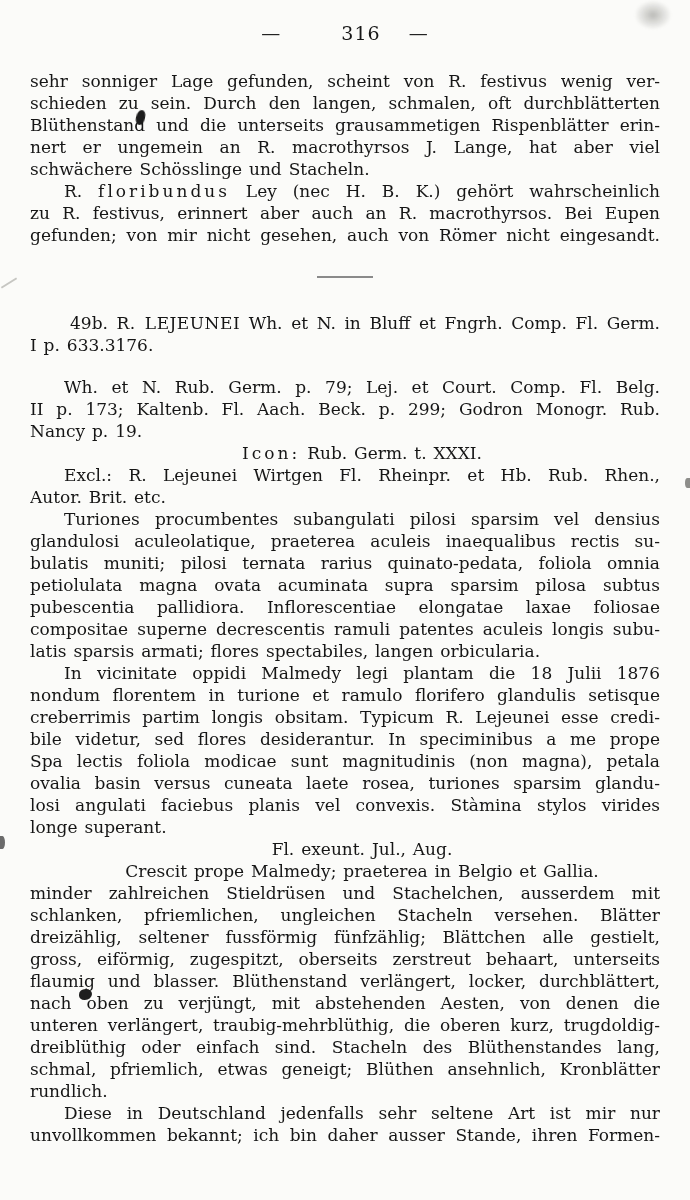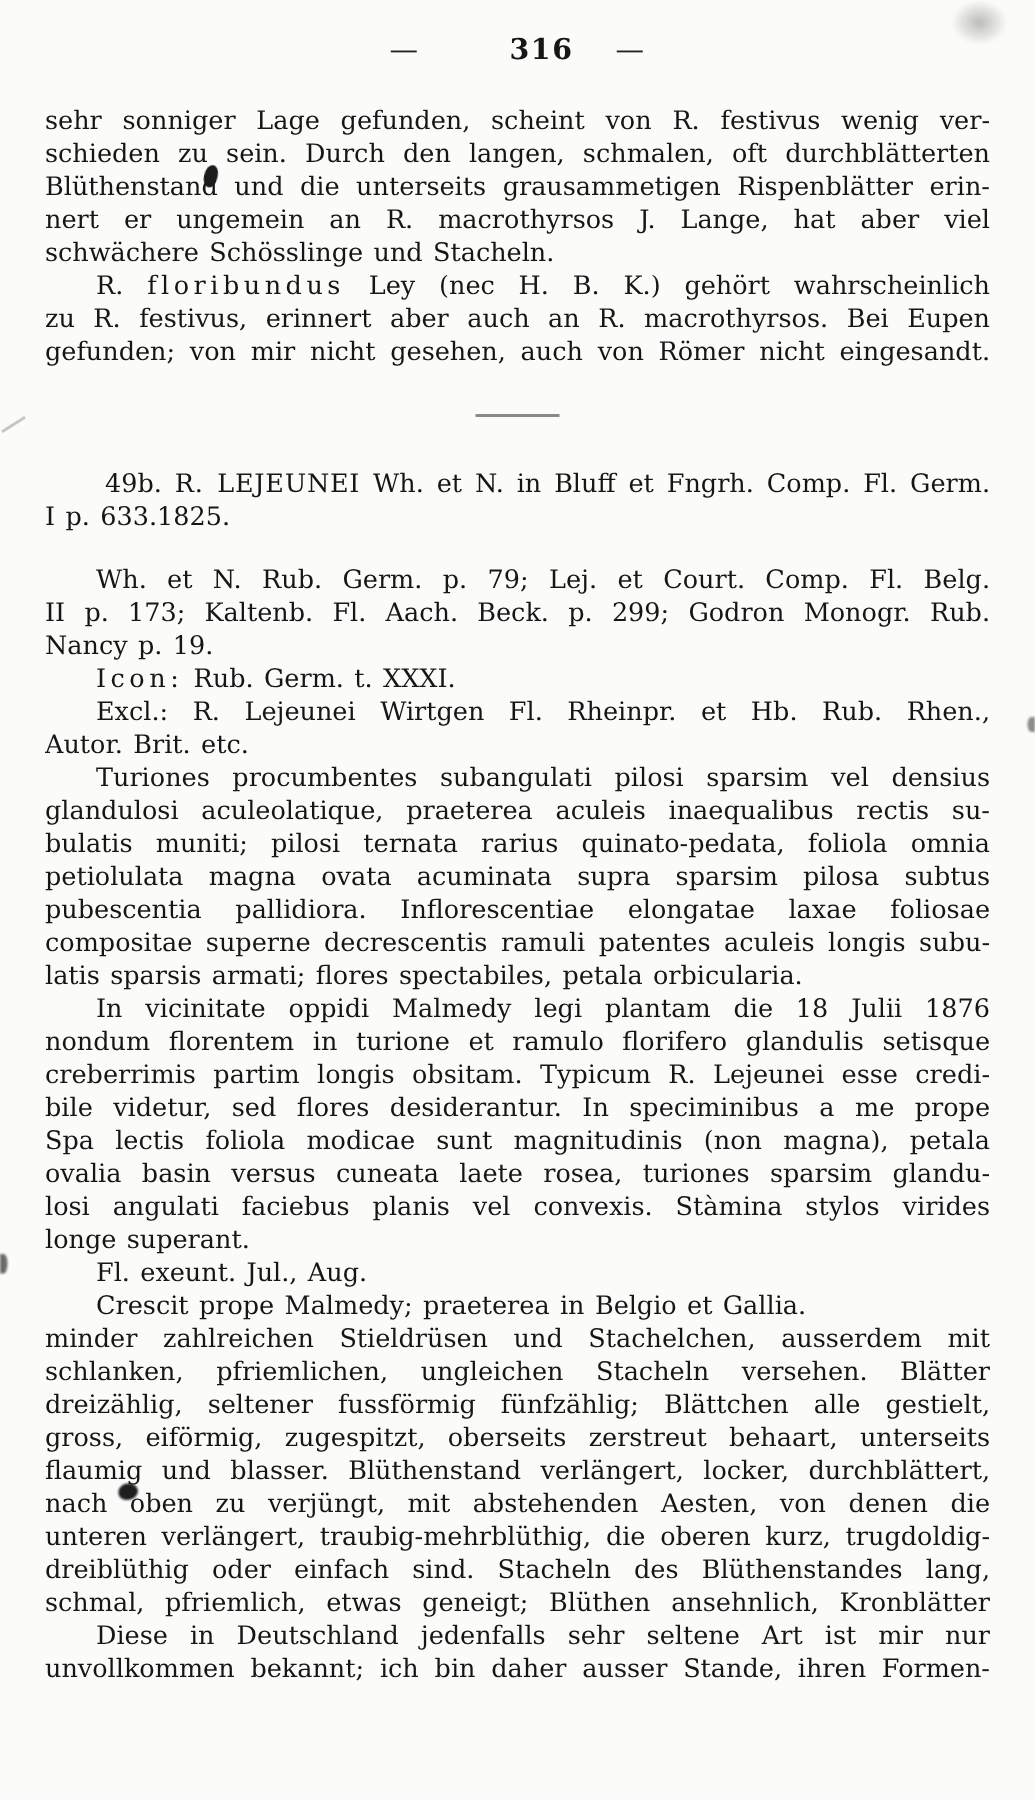--- a/index.html
+++ b/index.html
@@ -18,40 +18,40 @@
     position: absolute;
     top: 22px; left: 0; right: 0;
     display: flex;
     justify-content: center;
     align-items: center;
     gap: 28px;
     font-size: 19px;
     letter-spacing: 1px;
   }
   .pagehead .dash { color: #222; }
-  .pagehead .num { font-weight: 700; margin-left: 32px; }
+  .pagehead .num { font-weight: 400; margin-left: 32px; }
 
   
   .column {
     position: absolute;
     top: 70px;
     left: 30px;
     width: 630px;
   }
   .para { margin: 0; }
   .line {
     font-size: 17px;
     line-height: 22px;
     height: 22px;
     overflow: hidden;
     word-spacing: 1.5px;
     white-space: normal;
   }
   .line.jst { text-align: justify; text-align-last: justify; }
-  .line.ind { text-indent: 34px; }
+  .line.ind { text-indent: 34px; text-align: center; }
   .line.ind-deep { text-indent: 40px; }
   .line.split { display: flex; justify-content: flex-start; }
   .line .bold { font-weight: normal; letter-spacing: 0.5px; }
   .line .sp { letter-spacing: 3px; }
 
   .rule {
     width: 56px;
     height: 2px;
     background: #8a8a8a;
     margin: 0 auto;
@@ -109,21 +109,21 @@
       <div class="para">
         <div class="line ind jst"><span>R. </span><span class="sp">floribundus</span><span> Ley (nec H. B. K.) gehört wahrscheinlich</span></div>
         <div class="line jst"><span>zu R. festivus, erinnert aber auch an R. macrothyrsos. Bei Eupen</span></div>
         <div class="line jst"><span>gefunden; von mir nicht gesehen, auch von Römer nicht eingesandt.</span></div>
       </div>
       <div class="rule" style="margin-top: 30px;"></div>
       <div class="para" style="margin-top: 34px;">
         <div class="line ind-deep jst"><span>49b. </span><span class="bold">R. LEJEUNEI</span><span> Wh. et N. in Bluff et Fngrh. Comp. Fl. Germ.</span></div>
         <div class="line split">
           <span>I p. 633.</span>
-          <span>1825.</span>
+          <span>3176.</span>
         </div>
       </div>
       <div class="para" style="margin-top: 20px;">
         <div class="line ind jst"><span>Wh. et N. Rub. Germ. p. 79; Lej. et Court. Comp. Fl. Belg.</span></div>
         <div class="line jst"><span>II p. 173; Kaltenb. Fl. Aach. Beck. p. 299; Godron Monogr. Rub.</span></div>
         <div class="line"><span>Nancy p. 19.</span></div>
       </div>
       <div class="para">
         <div class="line ind"><span class="sp">Icon:</span><span> Rub. Germ. t. XXXI.</span></div>
       </div>
@@ -131,21 +131,21 @@
         <div class="line ind jst"><span>Excl.: R. Lejeunei Wirtgen Fl. Rheinpr. et Hb. Rub. Rhen.,</span></div>
         <div class="line"><span>Autor. Brit. etc.</span></div>
       </div>
       <div class="para">
         <div class="line ind jst"><span>Turiones procumbentes subangulati pilosi sparsim vel densius</span></div>
         <div class="line jst"><span>glandulosi aculeolatique, praeterea aculeis inaequalibus rectis su-</span></div>
         <div class="line jst"><span>bulatis muniti; pilosi ternata rarius quinato-pedata, foliola omnia</span></div>
         <div class="line jst"><span>petiolulata magna ovata acuminata supra sparsim pilosa subtus</span></div>
         <div class="line jst"><span>pubescentia pallidiora. Inflorescentiae elongatae laxae foliosae</span></div>
         <div class="line jst"><span>compositae superne decrescentis ramuli patentes aculeis longis subu-</span></div>
-        <div class="line"><span>latis sparsis armati; flores spectabiles, petala orbicularia.</span></div>
+        <div class="line"><span>latis sparsis armati; flores spectabiles, langen orbicularia.</span></div>
       </div>
       <div class="para">
         <div class="line ind jst"><span>In vicinitate oppidi Malmedy legi plantam die 18 Julii 1876</span></div>
         <div class="line jst"><span>nondum florentem in turione et ramulo florifero glandulis setisque</span></div>
         <div class="line jst"><span>creberrimis partim longis obsitam. Typicum R. Lejeunei esse credi-</span></div>
         <div class="line jst"><span>bile videtur, sed flores desiderantur. In speciminibus a me prope</span></div>
         <div class="line jst"><span>Spa lectis foliola modicae sunt magnitudinis (non magna), petala</span></div>
         <div class="line jst"><span>ovalia basin versus cuneata laete rosea, turiones sparsim glandu-</span></div>
         <div class="line jst"><span>losi angulati faciebus planis vel convexis. Stàmina stylos virides</span></div>
         <div class="line"><span>longe superant.</span></div>
@@ -159,20 +159,21 @@
       <div class="para">
         <div class="line jst"><span>minder zahlreichen Stieldrüsen und Stachelchen, ausserdem mit</span></div>
         <div class="line jst"><span>schlanken, pfriemlichen, ungleichen Stacheln versehen. Blätter</span></div>
         <div class="line jst"><span>dreizählig, seltener fussförmig fünfzählig; Blättchen alle gestielt,</span></div>
         <div class="line jst"><span>gross, eiförmig, zugespitzt, oberseits zerstreut behaart, unterseits</span></div>
         <div class="line jst"><span>flaumig und blasser. Blüthenstand verlängert, locker, durchblättert,</span></div>
         <div class="line jst"><span>nach oben zu verjüngt, mit abstehenden Aesten, von denen die</span></div>
         <div class="line jst"><span>unteren verlängert, traubig-mehrblüthig, die oberen kurz, trugdoldig-</span></div>
         <div class="line jst"><span>dreiblüthig oder einfach sind. Stacheln des Blüthenstandes lang,</span></div>
         <div class="line jst"><span>schmal, pfriemlich, etwas geneigt; Blüthen ansehnlich, Kronblätter</span></div>
+        <div class="line"><span>rundlich.</span></div>
       </div>
       <div class="para">
         <div class="line ind jst"><span>Diese in Deutschland jedenfalls sehr seltene Art ist mir nur</span></div>
         <div class="line jst"><span>unvollkommen bekannt; ich bin daher ausser Stande, ihren Formen-</span></div>
       </div>
     </div>
 
   <div class="artifact a-corner"></div>
   <div class="artifact a-blot1"></div>
   <div class="artifact a-blot2"></div>

